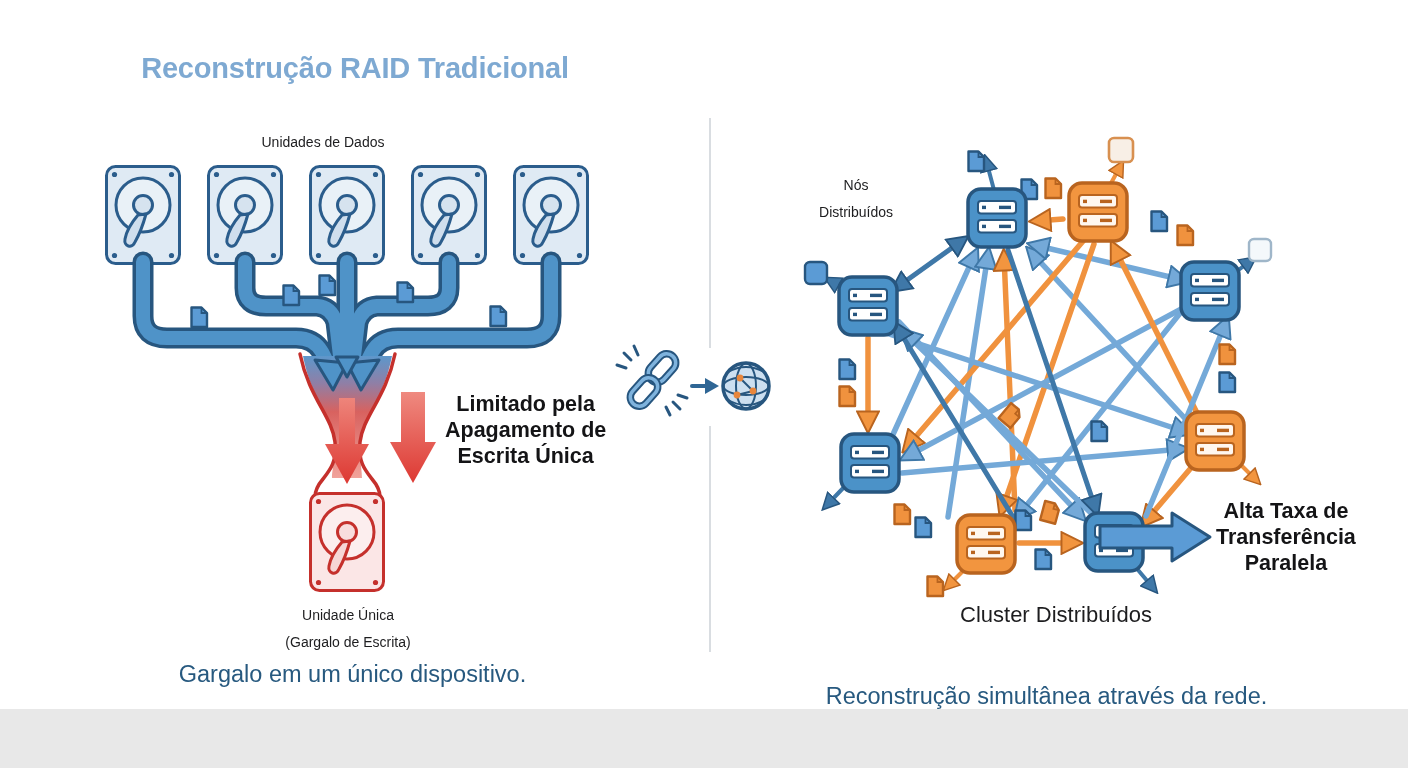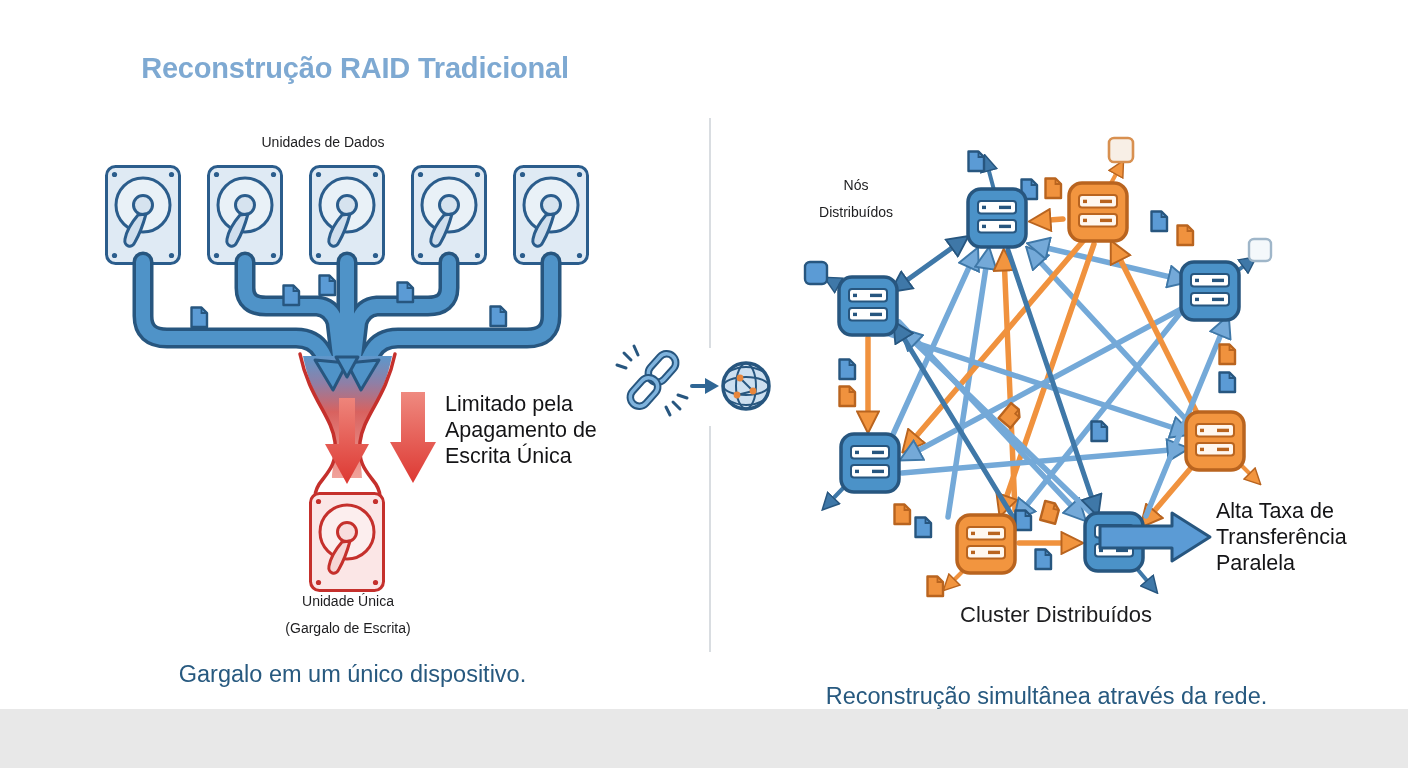--- a/index.html
+++ b/index.html
@@ -1,21 +1,21 @@
 <!DOCTYPE html>
 <html><head>
 <meta charset="utf-8">
 <style>
   html,body{margin:0;padding:0;background:#e8e8e8;}
   .canvas{position:relative;width:1408px;height:709px;background:#ffffff;overflow:hidden;
           font-family:"Liberation Sans",sans-serif;color:#1d1d1f;}
   .abs{position:absolute;}
   .title{font-size:29px;font-weight:600;letter-spacing:-0.2px;text-align:center;color:#7ea9d2;}
   .label{font-size:14px;font-weight:500;text-align:center;color:#1d1d1f;line-height:27px;}
-  .note{font-size:21.5px;font-weight:400;color:#141416;line-height:26px;}
+  .note{font-size:21.5px;font-weight:700;color:#141416;line-height:26px;text-align:center;}
   .caption{font-size:23.5px;font-weight:500;color:#27597f;text-align:center;}
   .divider{width:2px;background:#d9dde1;}
   svg{display:block;}
   .pipe-o{stroke:#27567f;stroke-width:21;fill:none;stroke-linecap:round;stroke-linejoin:round;}
   .pipe-i{stroke:#4f93c8;stroke-width:14;fill:none;stroke-linecap:round;stroke-linejoin:round;}
   .net{fill:none;stroke-linecap:round;}
   .lb{stroke:#74a9d8;stroke-width:5.5;}
   .db{stroke:#3f78a8;stroke-width:5;}
   .or{stroke:#f0923e;stroke-width:5.5;}
   .out{stroke-width:4;}
@@ -134,21 +134,21 @@
 
     <use href="#hdd-red" x="309" y="492"></use>
   </svg>
 
   <div class="abs note" style="left:445px;top:391px;">
     <div>Limitado pela</div>
     <div>Apagamento de</div>
     <div>Escrita Única</div>
   </div>
 
-  <div class="abs label" style="left:198px;top:588px;width:300px;">
+  <div class="abs label" style="left:198px;top:602px;width:300px;">
     <div>Unidade Única</div>
     <div>(Gargalo de Escrita)</div>
   </div>
 
   <div class="abs caption" style="left:55px;top:661px;width:595px;">Gargalo em um único dispositivo.</div>
 
   <svg class="abs" style="left:615px;top:340px;" width="185" height="90" viewBox="615 340 185 90">
     <rect x="617" y="348" width="181" height="78" fill="#ffffff"></rect>
 
     <g>

